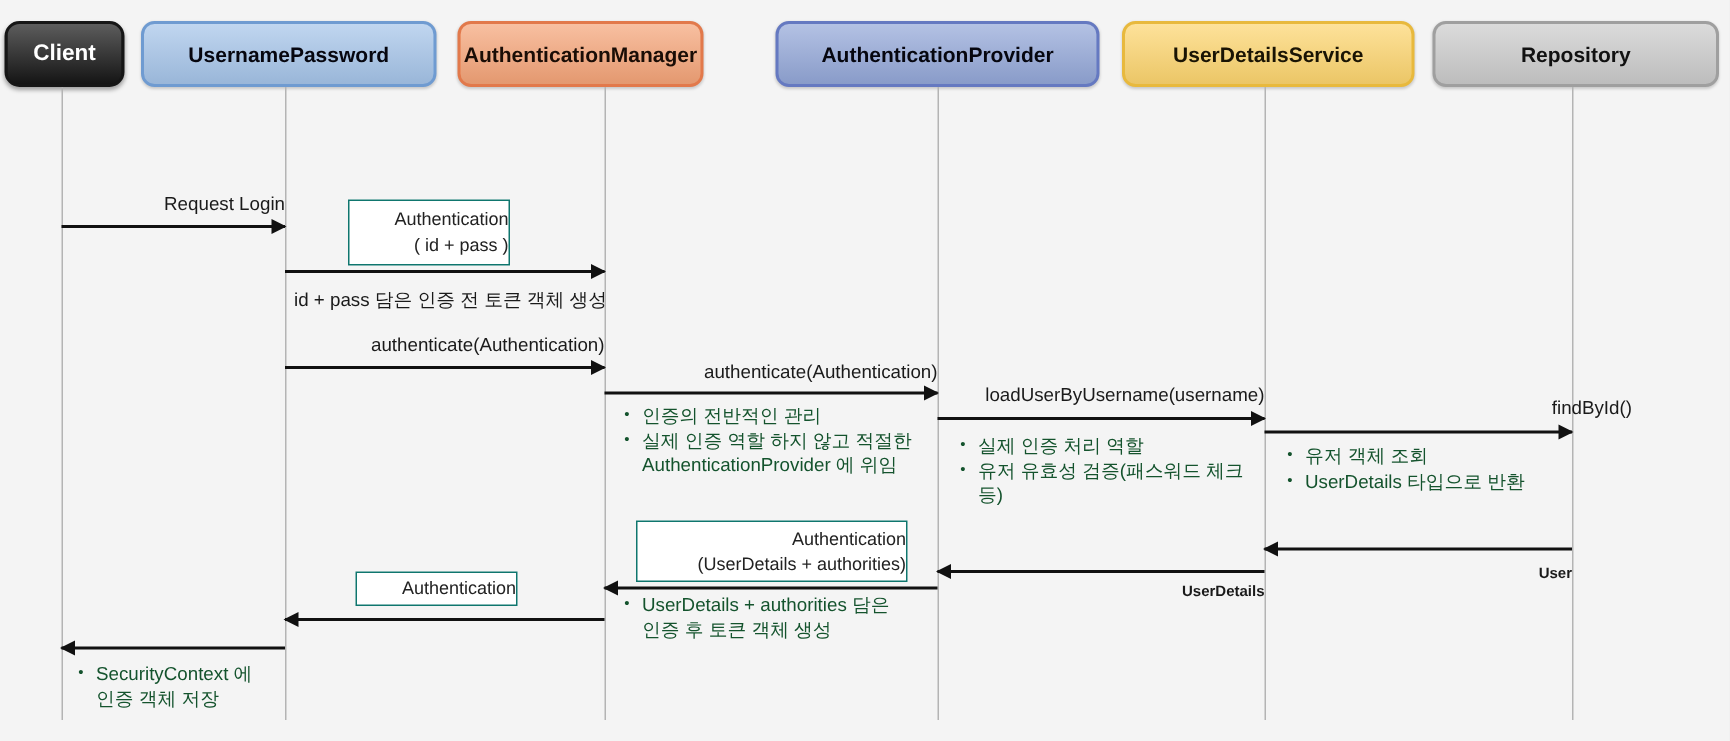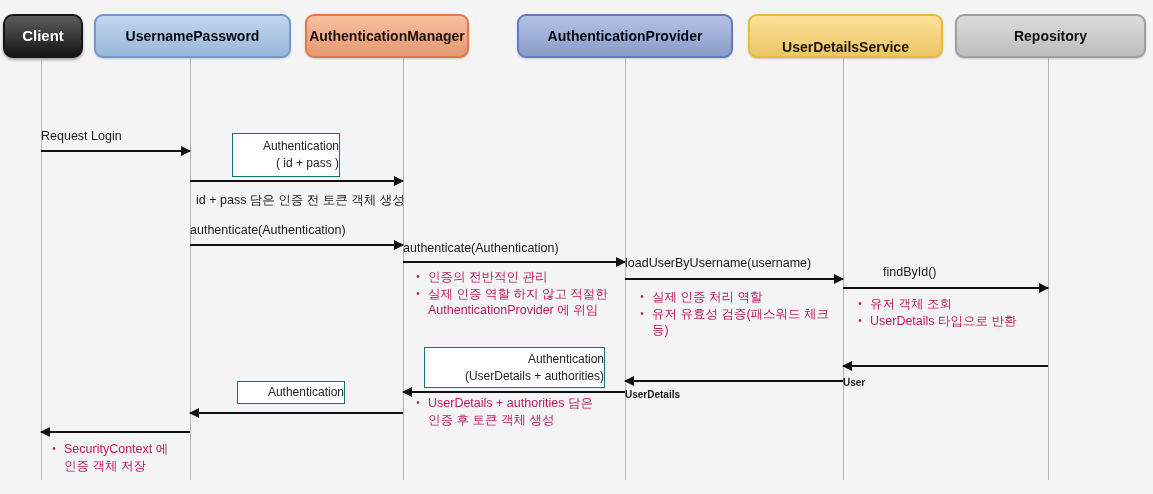--- a/index.html
+++ b/index.html
@@ -17,31 +17,31 @@
   
   .lifeline{position:absolute;top:58px;height:422px;width:1px;background:#b4b4b4;}
 
   
   .arr{position:absolute;height:2px;background:#111;}
   .arr::after{content:'';position:absolute;top:-4px;width:0;height:0;border-style:solid;}
   .arr.r::after{right:-1px;border-width:5px 0 5px 10px;border-color:transparent transparent transparent #111;}
   .arr.l::after{left:-1px;border-width:5px 10px 5px 0;border-color:transparent #111 transparent transparent;}
 
   
-  .mlabel{position:absolute;text-align:left;font-size:12.5px;color:#1a1a1a;white-space:nowrap;}
+  .mlabel{position:absolute;text-align:right;font-size:12.5px;color:#1a1a1a;white-space:nowrap;}
   .mlabel.bold{font-weight:bold;font-size:10px;}
   .mlabel.left{text-align:left;}
 
   
   .note{position:absolute;background:#fff;border:1px solid #0f766e;box-sizing:border-box;
         display:flex;flex-direction:column;justify-content:center;align-items:flex-end;
         font-size:12px;line-height:17px;color:#222;white-space:nowrap;}
 
   
-  .bullets{position:absolute;font-size:12.5px;color:#be185d;line-height:16.5px;}
+  .bullets{position:absolute;font-size:12.5px;color:#14532d;line-height:16.5px;}
   .bullets .row{display:flex;white-space:nowrap;}
   .bullets .row::before{content:'\2022';display:inline-block;flex:0 0 20px;width:20px;
         text-align:center;font-size:10px;}
   .bullets .row.cont::before{content:'';}
 </style>
 </head>
 <body>
 
 <div id="canvas">
 
@@ -50,21 +50,21 @@
   </div>
   <div class="actor" style="left: 94px; width: 197px; background: linear-gradient(rgba(255, 255, 255, 0.3), rgba(0, 0, 0, 0.07)), rgb(165, 196, 233); border-color: rgb(111, 155, 209); color: rgb(6, 6, 15);">
     <span>UsernamePassword</span>
   </div>
   <div class="actor" style="left: 305px; width: 164px; background: linear-gradient(rgba(255, 255, 255, 0.3), rgba(0, 0, 0, 0.07)), rgb(245, 164, 120); border-color: rgb(226, 121, 75); color: rgb(26, 13, 6);">
     <span>AuthenticationManager</span>
   </div>
   <div class="actor" style="left: 517px; width: 216px; background: linear-gradient(rgba(255, 255, 255, 0.3), rgba(0, 0, 0, 0.07)), rgb(147, 167, 216); border-color: rgb(101, 121, 193); color: rgb(6, 6, 15);">
     <span>AuthenticationProvider</span>
   </div>
-  <div class="actor" style="left: 748px; width: 195px; background: linear-gradient(rgba(255, 255, 255, 0.3), rgba(0, 0, 0, 0.07)), rgb(253, 213, 110); border-color: rgb(232, 185, 61); color: rgb(26, 20, 4); justify-content: flex-end;">
+  <div class="actor" style="left: 748px; width: 195px; background: linear-gradient(rgba(255, 255, 255, 0.3), rgba(0, 0, 0, 0.07)), rgb(253, 213, 110); border-color: rgb(232, 185, 61); color: rgb(26, 20, 4);">
     <span>UserDetailsService</span>
   </div>
   <div class="actor" style="left: 955px; width: 191px; background: linear-gradient(rgba(255, 255, 255, 0.3), rgba(0, 0, 0, 0.07)), rgb(203, 203, 203); border-color: rgb(159, 159, 159); color: rgb(17, 17, 17);">
     <span>Repository</span>
   </div>
 
   <div class="lifeline" style="left:41px;"></div>
   <div class="lifeline" style="left:190px;"></div>
   <div class="lifeline" style="left:403px;"></div>
   <div class="lifeline" style="left:625px;"></div>

